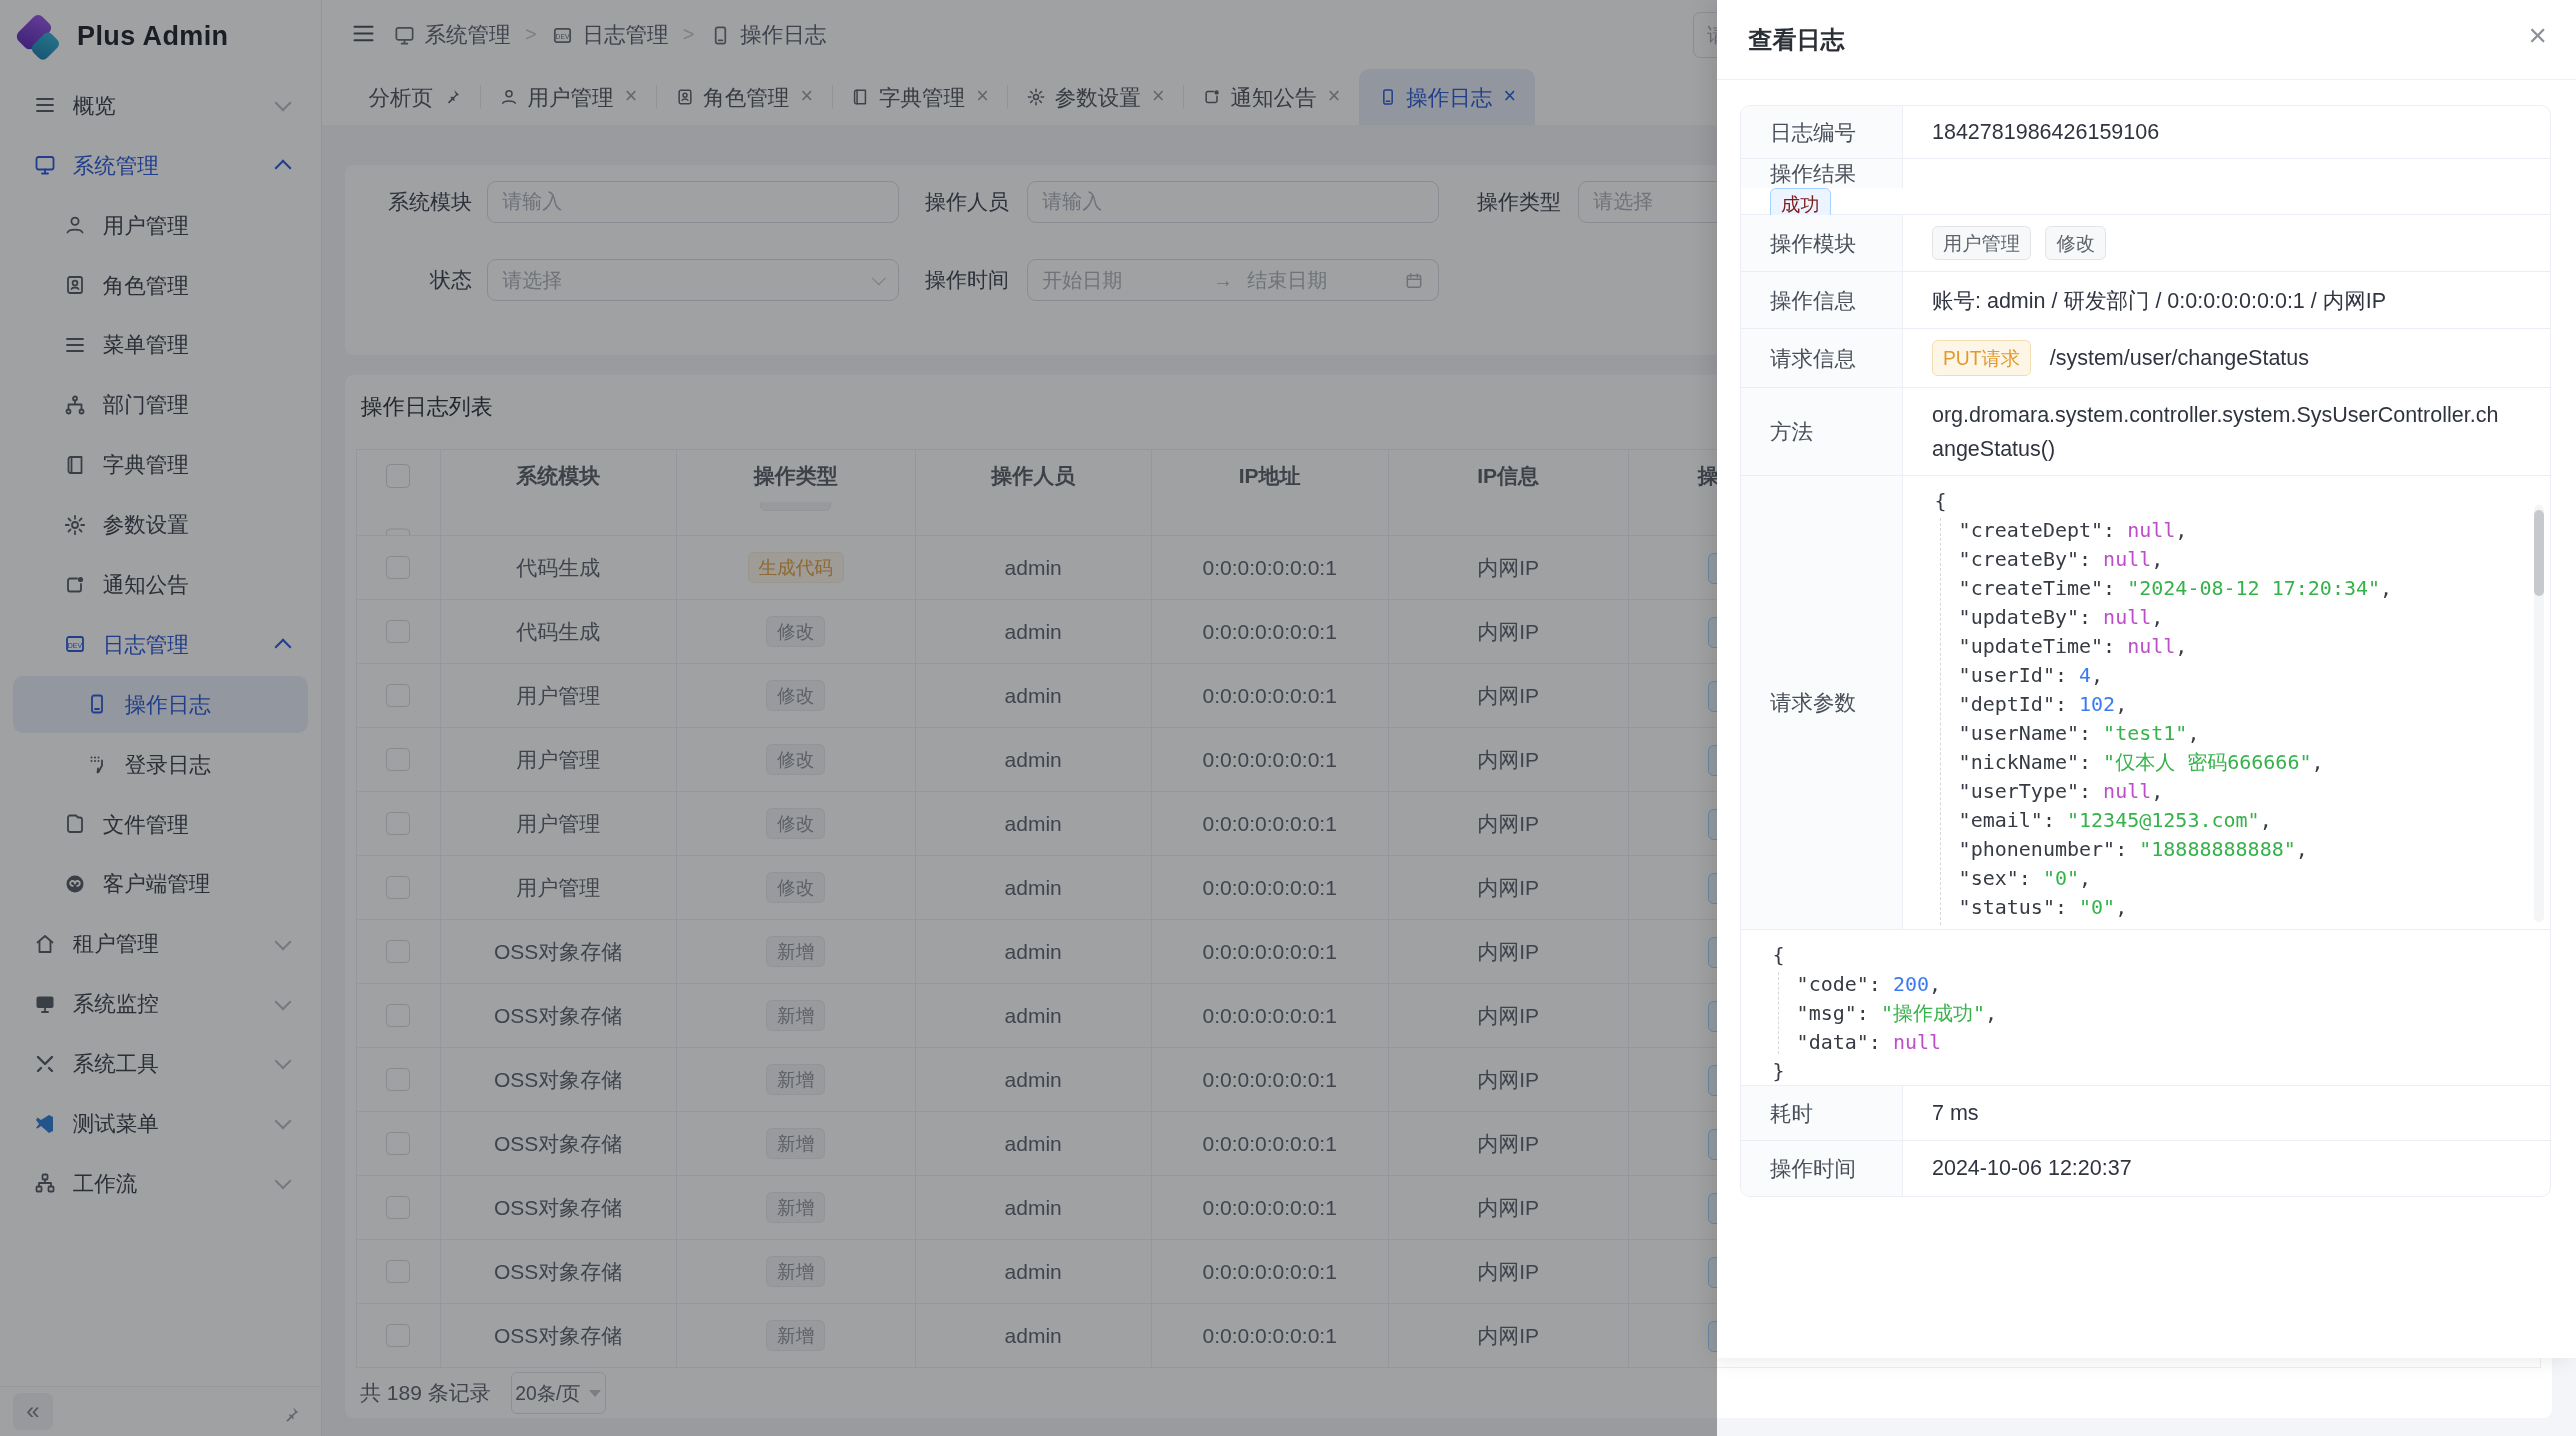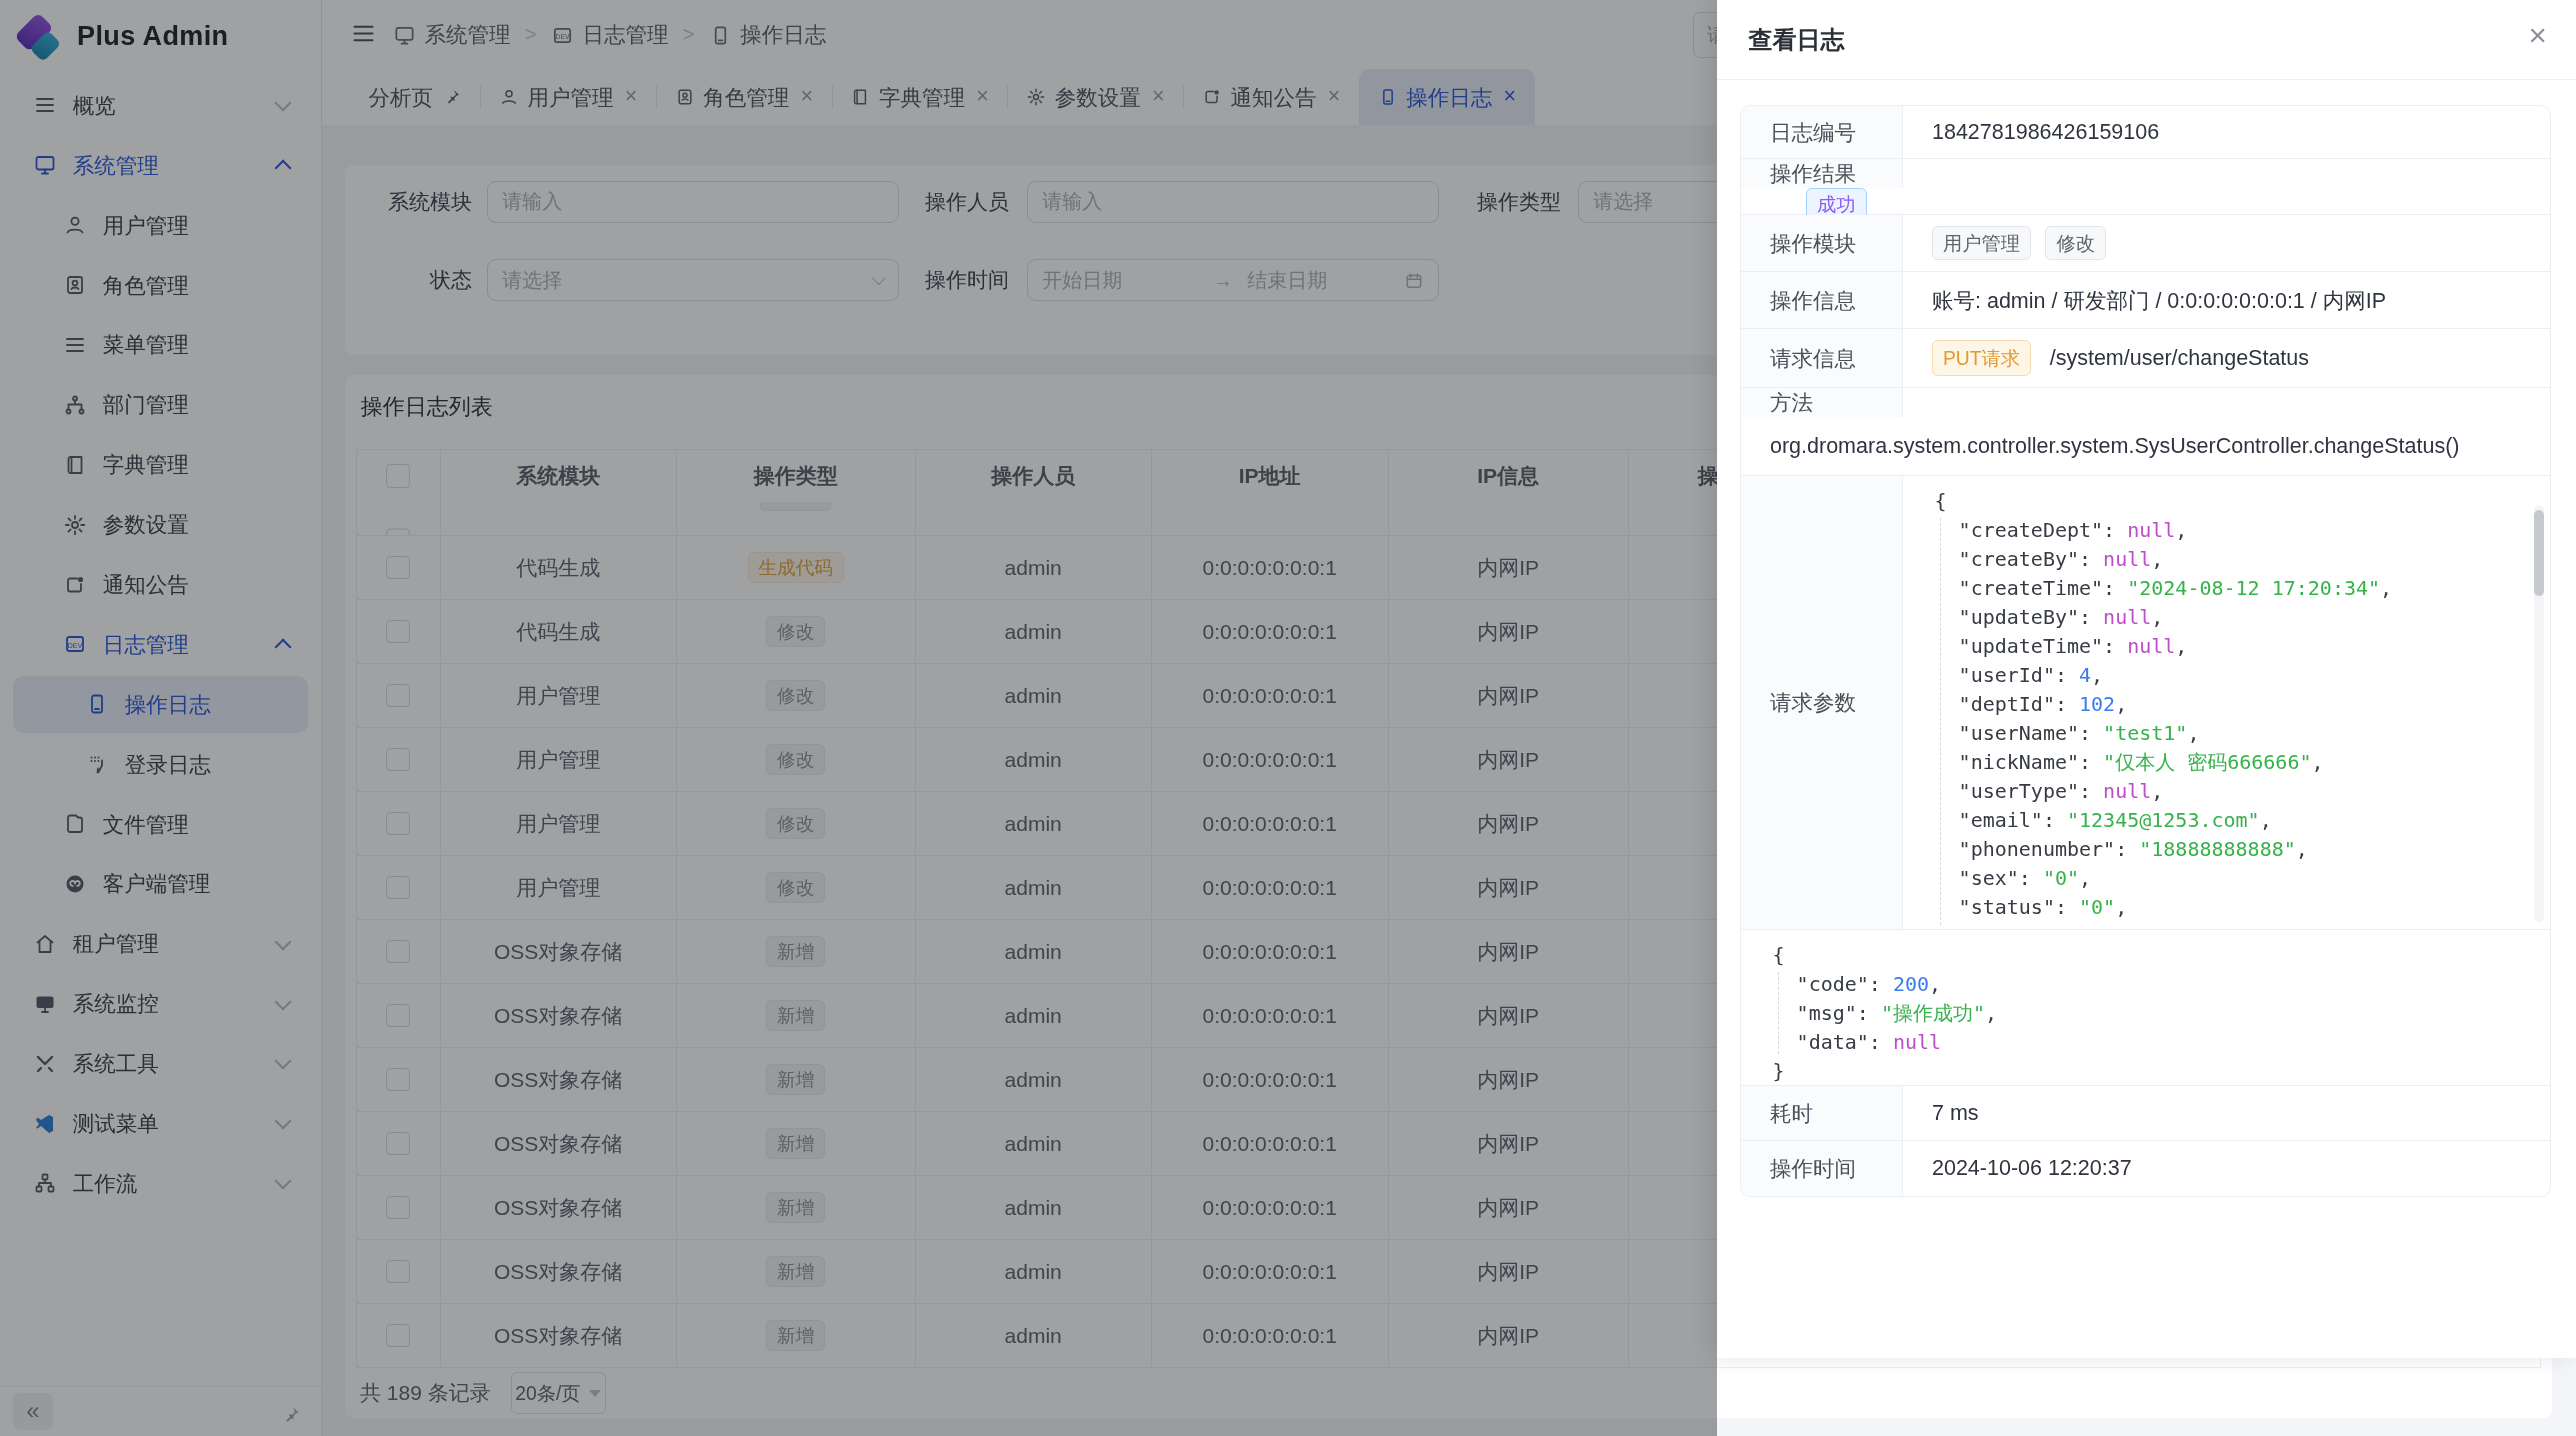--- a/index.html
+++ b/index.html
@@ -84,21 +84,21 @@
      box-sizing:border-box;overflow:hidden;position:relative;}
   .c:last-child{border-right:none;}
   .t-head .c{font-weight:600;color:#5a6068;}
   .w0{width:84px;}.w1{width:236px;}.w2{width:239px;}.w3{width:236px;}.w4{width:237px;}.w5{width:240px;}
   .w6{flex:1;justify-content:flex-start;padding-left:69px;}
   .cb{width:21.5px;height:21.5px;border:1.4px solid #d6d9df;border-radius:4.3px;background:#fff;}
   .cb.half{transform:translateY(21.5px);}
   .tag{display:inline-flex;align-items:center;height:29px;padding:0 10px;border-radius:5.7px;font-size:18.6px;border:0.7px solid;white-space:nowrap;}
   .tag.info{color:#8f949b;background:#f4f4f5;border-color:#e9e9eb;}
   .tag.warning{color:#e0a23f;background:#fdf6ec;border-color:#f8ecd9;}
-  .tag.primary{color:#8b5cf6;background:#ecf5ff;border-color:#a6d2ff;margin-left:36px;}
+  .tag.primary{color:#7f1d1d;background:#ecf5ff;border-color:#a6d2ff;}
   .tag.half-tag{transform:translateY(-23px);width:49px;}
   .status-sliver{position:absolute;left:79px;top:17px;}
   .pager{position:absolute;left:15px;top:997px;display:flex;align-items:center;font-size:21px;color:#5f6570;}
   .page-size{margin-left:20px;width:93px;height:40px;border:0.7px solid #dcdfe6;border-radius:5.7px;display:flex;
       align-items:center;justify-content:center;font-size:19.3px;color:#5f6570;gap:8.6px;}
   .ps-arrow{width:0;height:0;border-left:6.4px solid transparent;border-right:6.4px solid transparent;border-top:7.9px solid #c0c4cc;}
 
   
   .overlay{position:absolute;left:0;top:0;width:1717px;height:1437px;background:rgba(18,21,26,.40);z-index:50;}
   .drawer{position:absolute;left:1717px;top:0;width:859px;height:1358px;background:#fff;z-index:60;
@@ -682,21 +682,21 @@
         <div class="d-label">操作信息</div>
         <div class="d-value">账号: admin / 研发部门 / 0:0:0:0:0:0:0:1 / 内网IP</div>
       </div>
       <div class="d-row" style="height:58px;">
         <div class="d-label">请求信息</div>
         <div class="d-value">
           <span class="tag putreq">PUT请求</span>
           <span class="req-url">/system/user/changeStatus</span>
         </div>
       </div>
-      <div class="d-row" style="height:87px;flex-direction:column;">
+      <div class="d-row" style="height:87px;">
         <div class="d-label">方法</div>
         <div class="d-value">
             <span class="wrap">org.dromara.system.controller.system.SysUserController.changeStatus()</span>
           </div>
       </div>
       <div class="d-row" style="height:453px;">
         <div class="d-label">请求参数</div>
         <div class="codewrap">
           <pre class="code">{
   <span class="tk">"createDept"</span>: <span class="tu">null</span>,

